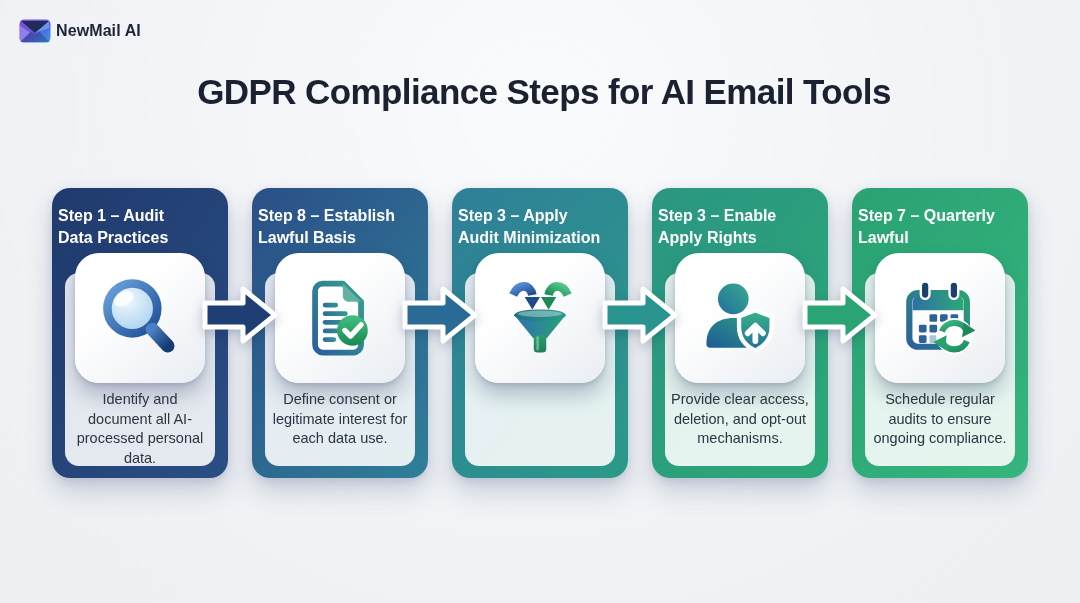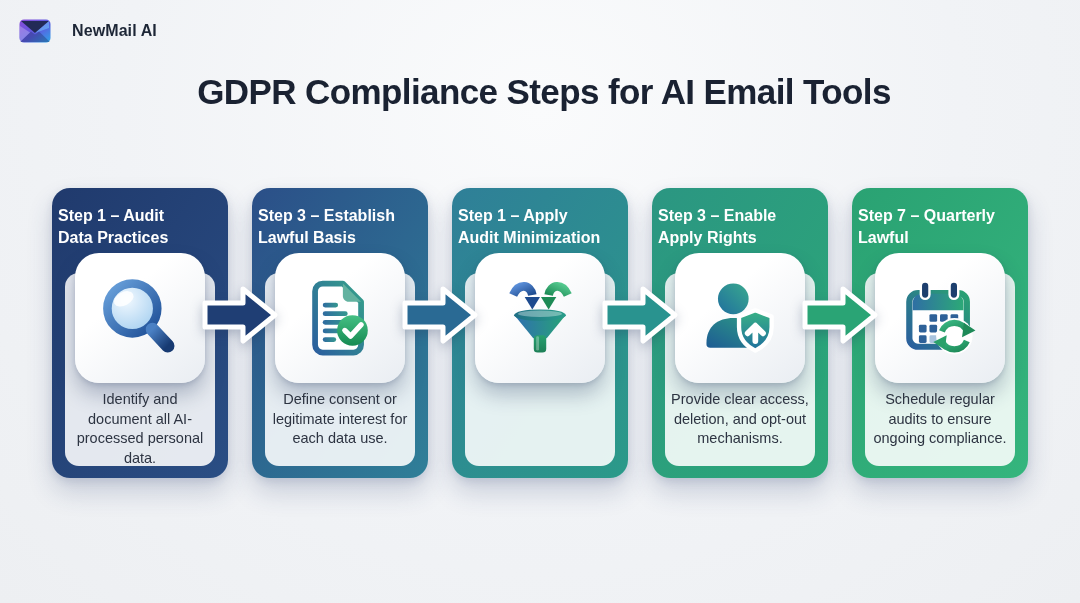--- a/index.html
+++ b/index.html
@@ -4,21 +4,21 @@
 <style>
   * { margin:0; padding:0; box-sizing:border-box; }
   html,body { width:1080px; height:603px; overflow:hidden; }
   body {
     position:relative;
     font-family:"Liberation Sans", sans-serif;
     background: radial-gradient(ellipse at 50% 18%, #fafbfc 0%, #f1f3f6 55%, #edeff2 100%);
   }
   .brand {
     position:absolute; top:16px; left:18px;
-    display:flex; align-items:center; gap:20px;
+    display:flex; align-items:center; gap:4px;
   }
   .brand-name { font-size:16px; font-weight:bold; color:#1d2636; letter-spacing:.1px; }
   .page-heading {
     position:absolute; top:72px; left:0; width:100%;
     text-align:center; font-size:35px; font-weight:bold;
     color:#1a2232; letter-spacing:-0.6px;padding-left:8px;
   }
   .flow { position:absolute; left:52px; top:188px; width:976px; height:290px; display:flex; gap:24px; }
   .card {
     position:relative; width:176px; height:290px; border-radius:18px;
@@ -102,21 +102,21 @@
         <circle cx="40" cy="38" r="26" fill="url(#lens)" stroke="url(#rim)" stroke-width="9"></circle>
         <ellipse cx="31" cy="28" rx="11" ry="7" fill="rgba(255,255,255,0.85)" transform="rotate(-28 31 28)"></ellipse>
         <line x1="61" y1="60" x2="77" y2="77" stroke="url(#hdl)" stroke-width="14" stroke-linecap="round"></line>
       </svg>
     </div>
     <p class="card-desc">Identify and document all AI-processed personal data.</p>
   </section>
 
   <section class="card" style="background: linear-gradient(125deg, rgb(43, 79, 136), rgb(47, 127, 152));">
     <div class="card-title">
-      <span style="display:block">Step 3 – Establish</span>
+      <span style="display:block">Step 8 – Establish</span>
       <span style="display:block">Lawful Basis</span>
     </div>
     <div class="card-panel"></div>
     <div class="icon-tile">
       <svg viewBox="0 0 96 96">
         <defs>
           <linearGradient id="docS" x1="1" y1="0" x2="0" y2="1">
             <stop offset="0" stop-color="#36a08b"></stop>
               <stop offset="1" stop-color="#2b5f9e"></stop>
           </linearGradient>
@@ -138,21 +138,21 @@
         <rect x="30" y="68" width="14" height="5" rx="2.5" fill="url(#lineG)"></rect>
         <circle cx="61" cy="61" r="16" fill="url(#chkG)"></circle>
         <path d="M53,61 l6,6 l11,-12" stroke="#ffffff" stroke-width="5.5" fill="none" stroke-linecap="round" stroke-linejoin="round"></path>
       </svg>
     </div>
     <p class="card-desc">Define consent or legitimate interest for each data use.</p>
   </section>
 
   <section class="card" style="background: linear-gradient(125deg, rgb(47, 127, 152), rgb(43, 154, 137));">
     <div class="card-title">
-      <span style="display:block">Step 1 – Apply</span>
+      <span style="display:block">Step 3 – Apply</span>
       <span style="display:block">Audit Minimization</span>
     </div>
     <div class="card-panel"></div>
     <div class="icon-tile">
       <svg viewBox="0 0 96 96">
         <defs>
           <linearGradient id="bArr" x1="0" y1="0" x2="1" y2="1">
             <stop offset="0" stop-color="#5b8fd9"></stop>
               <stop offset="1" stop-color="#1d4a8e"></stop>
           </linearGradient>

